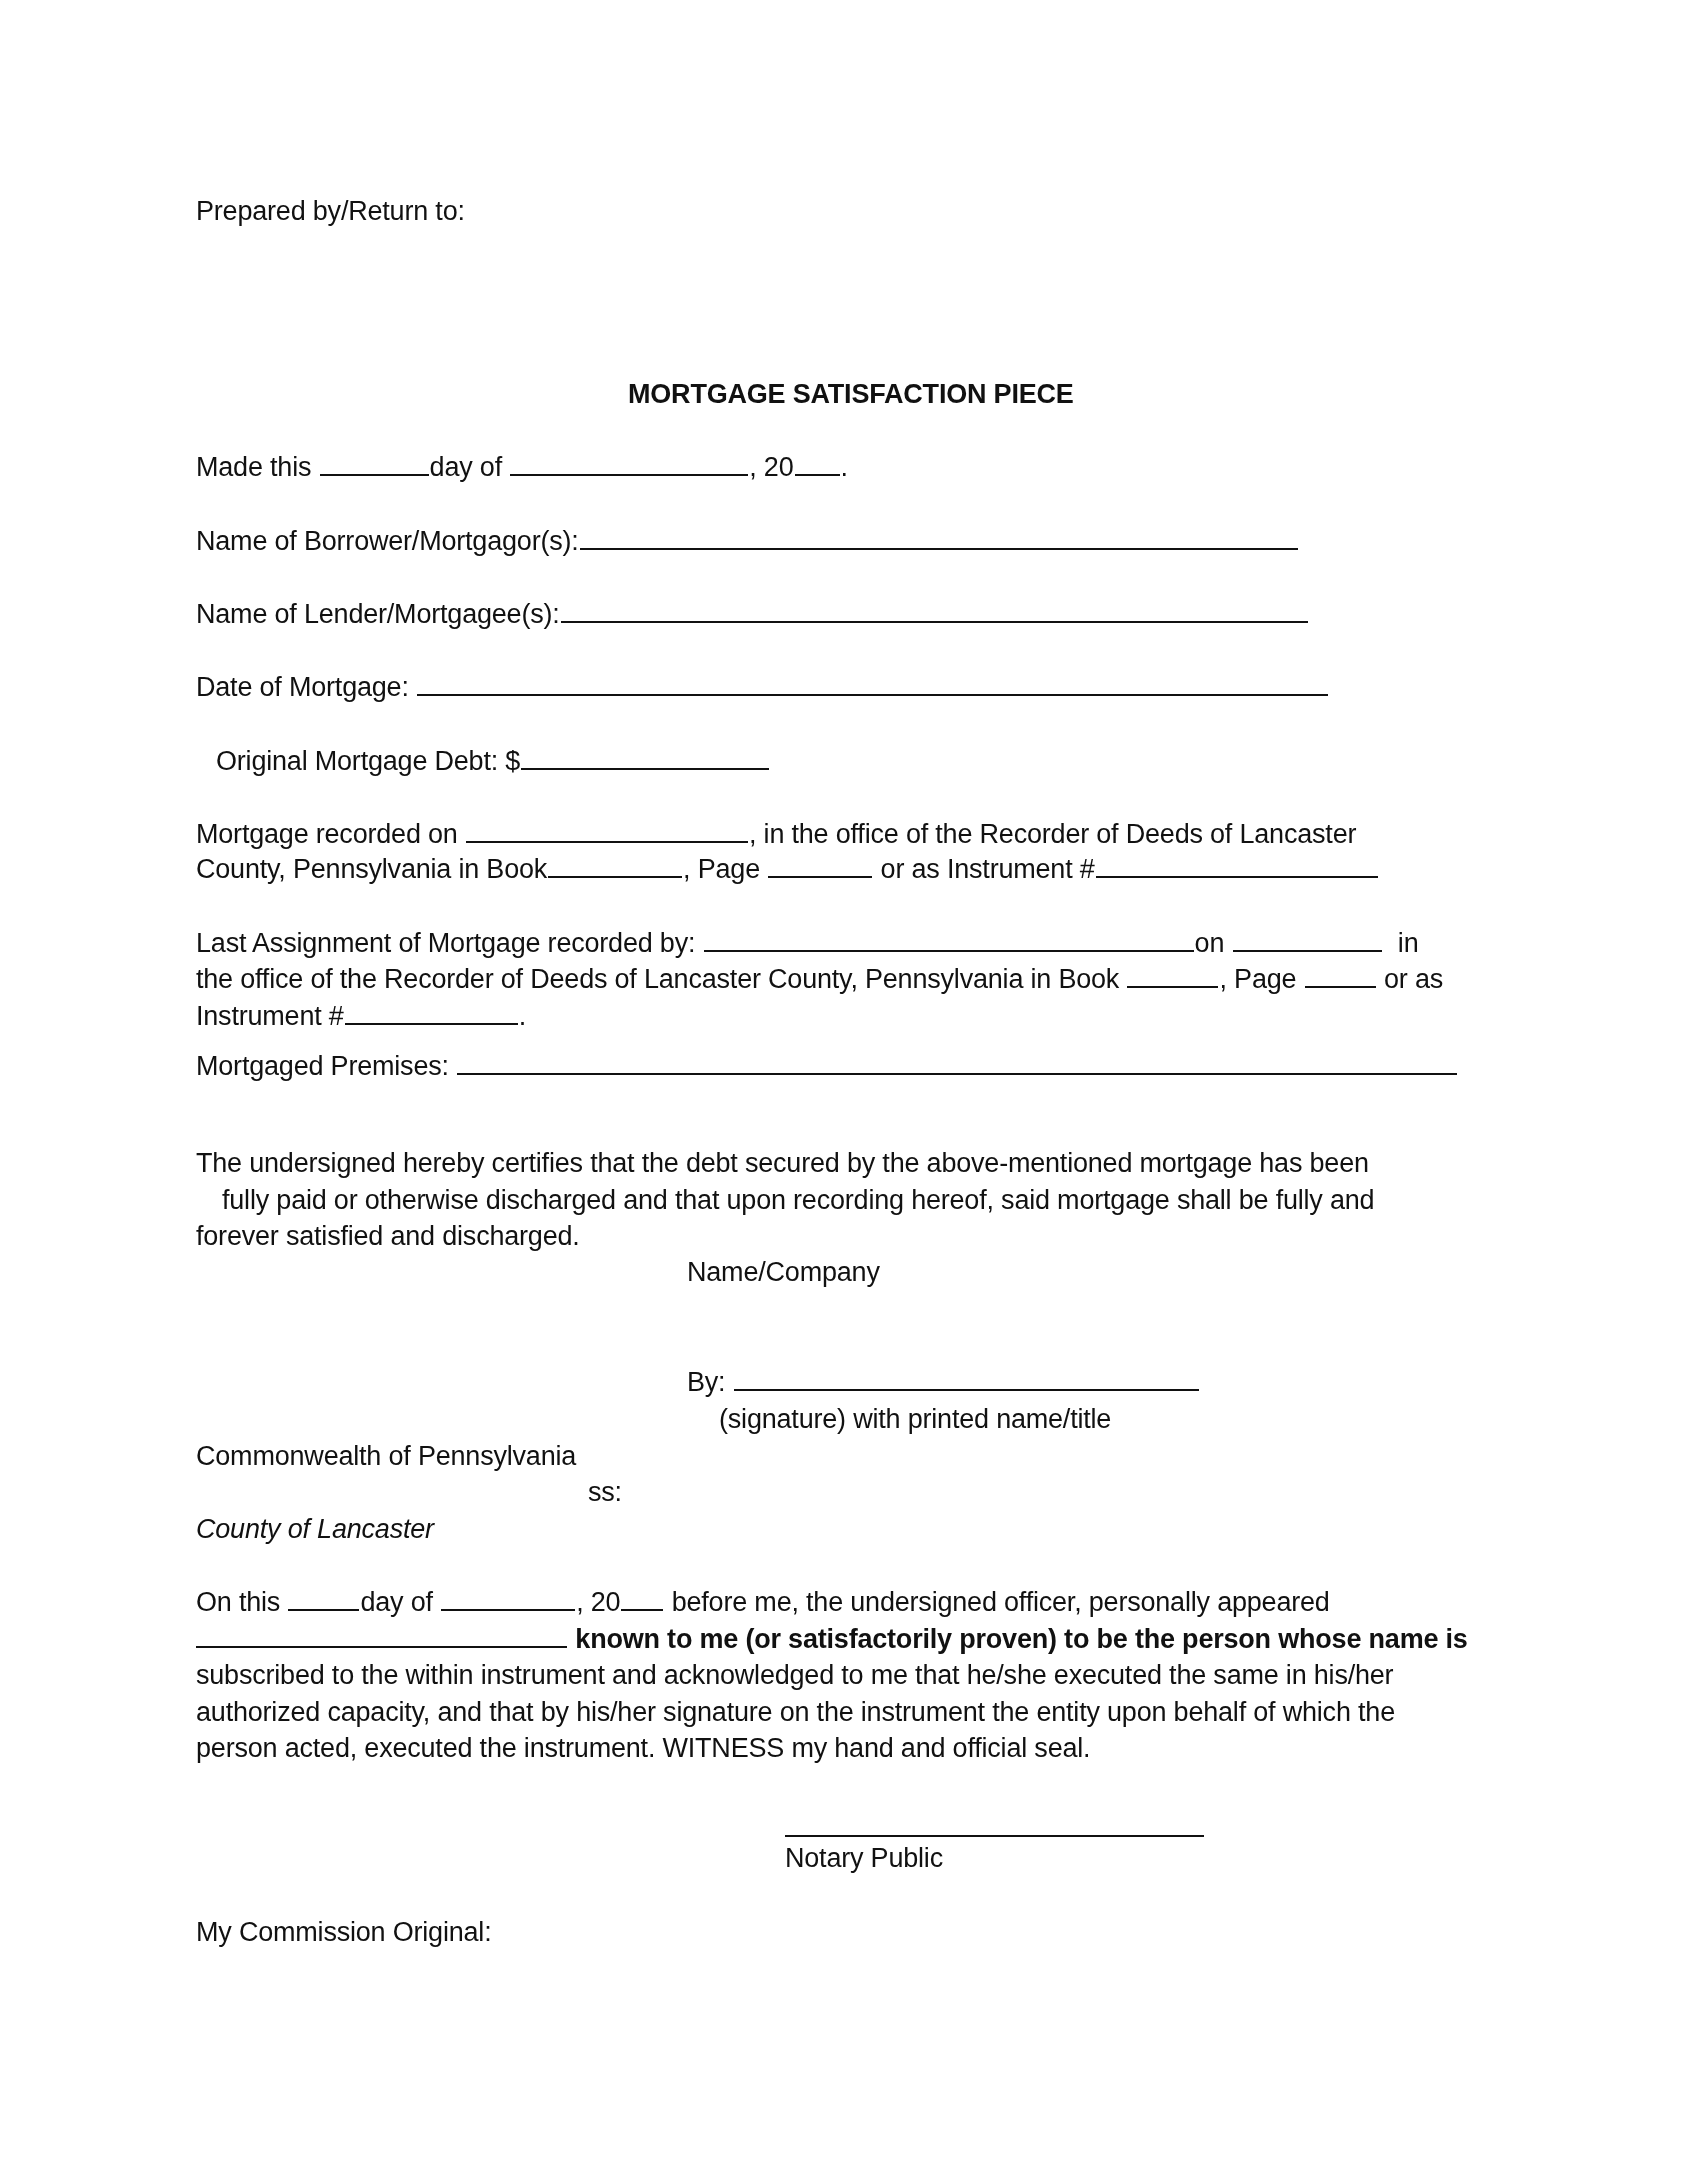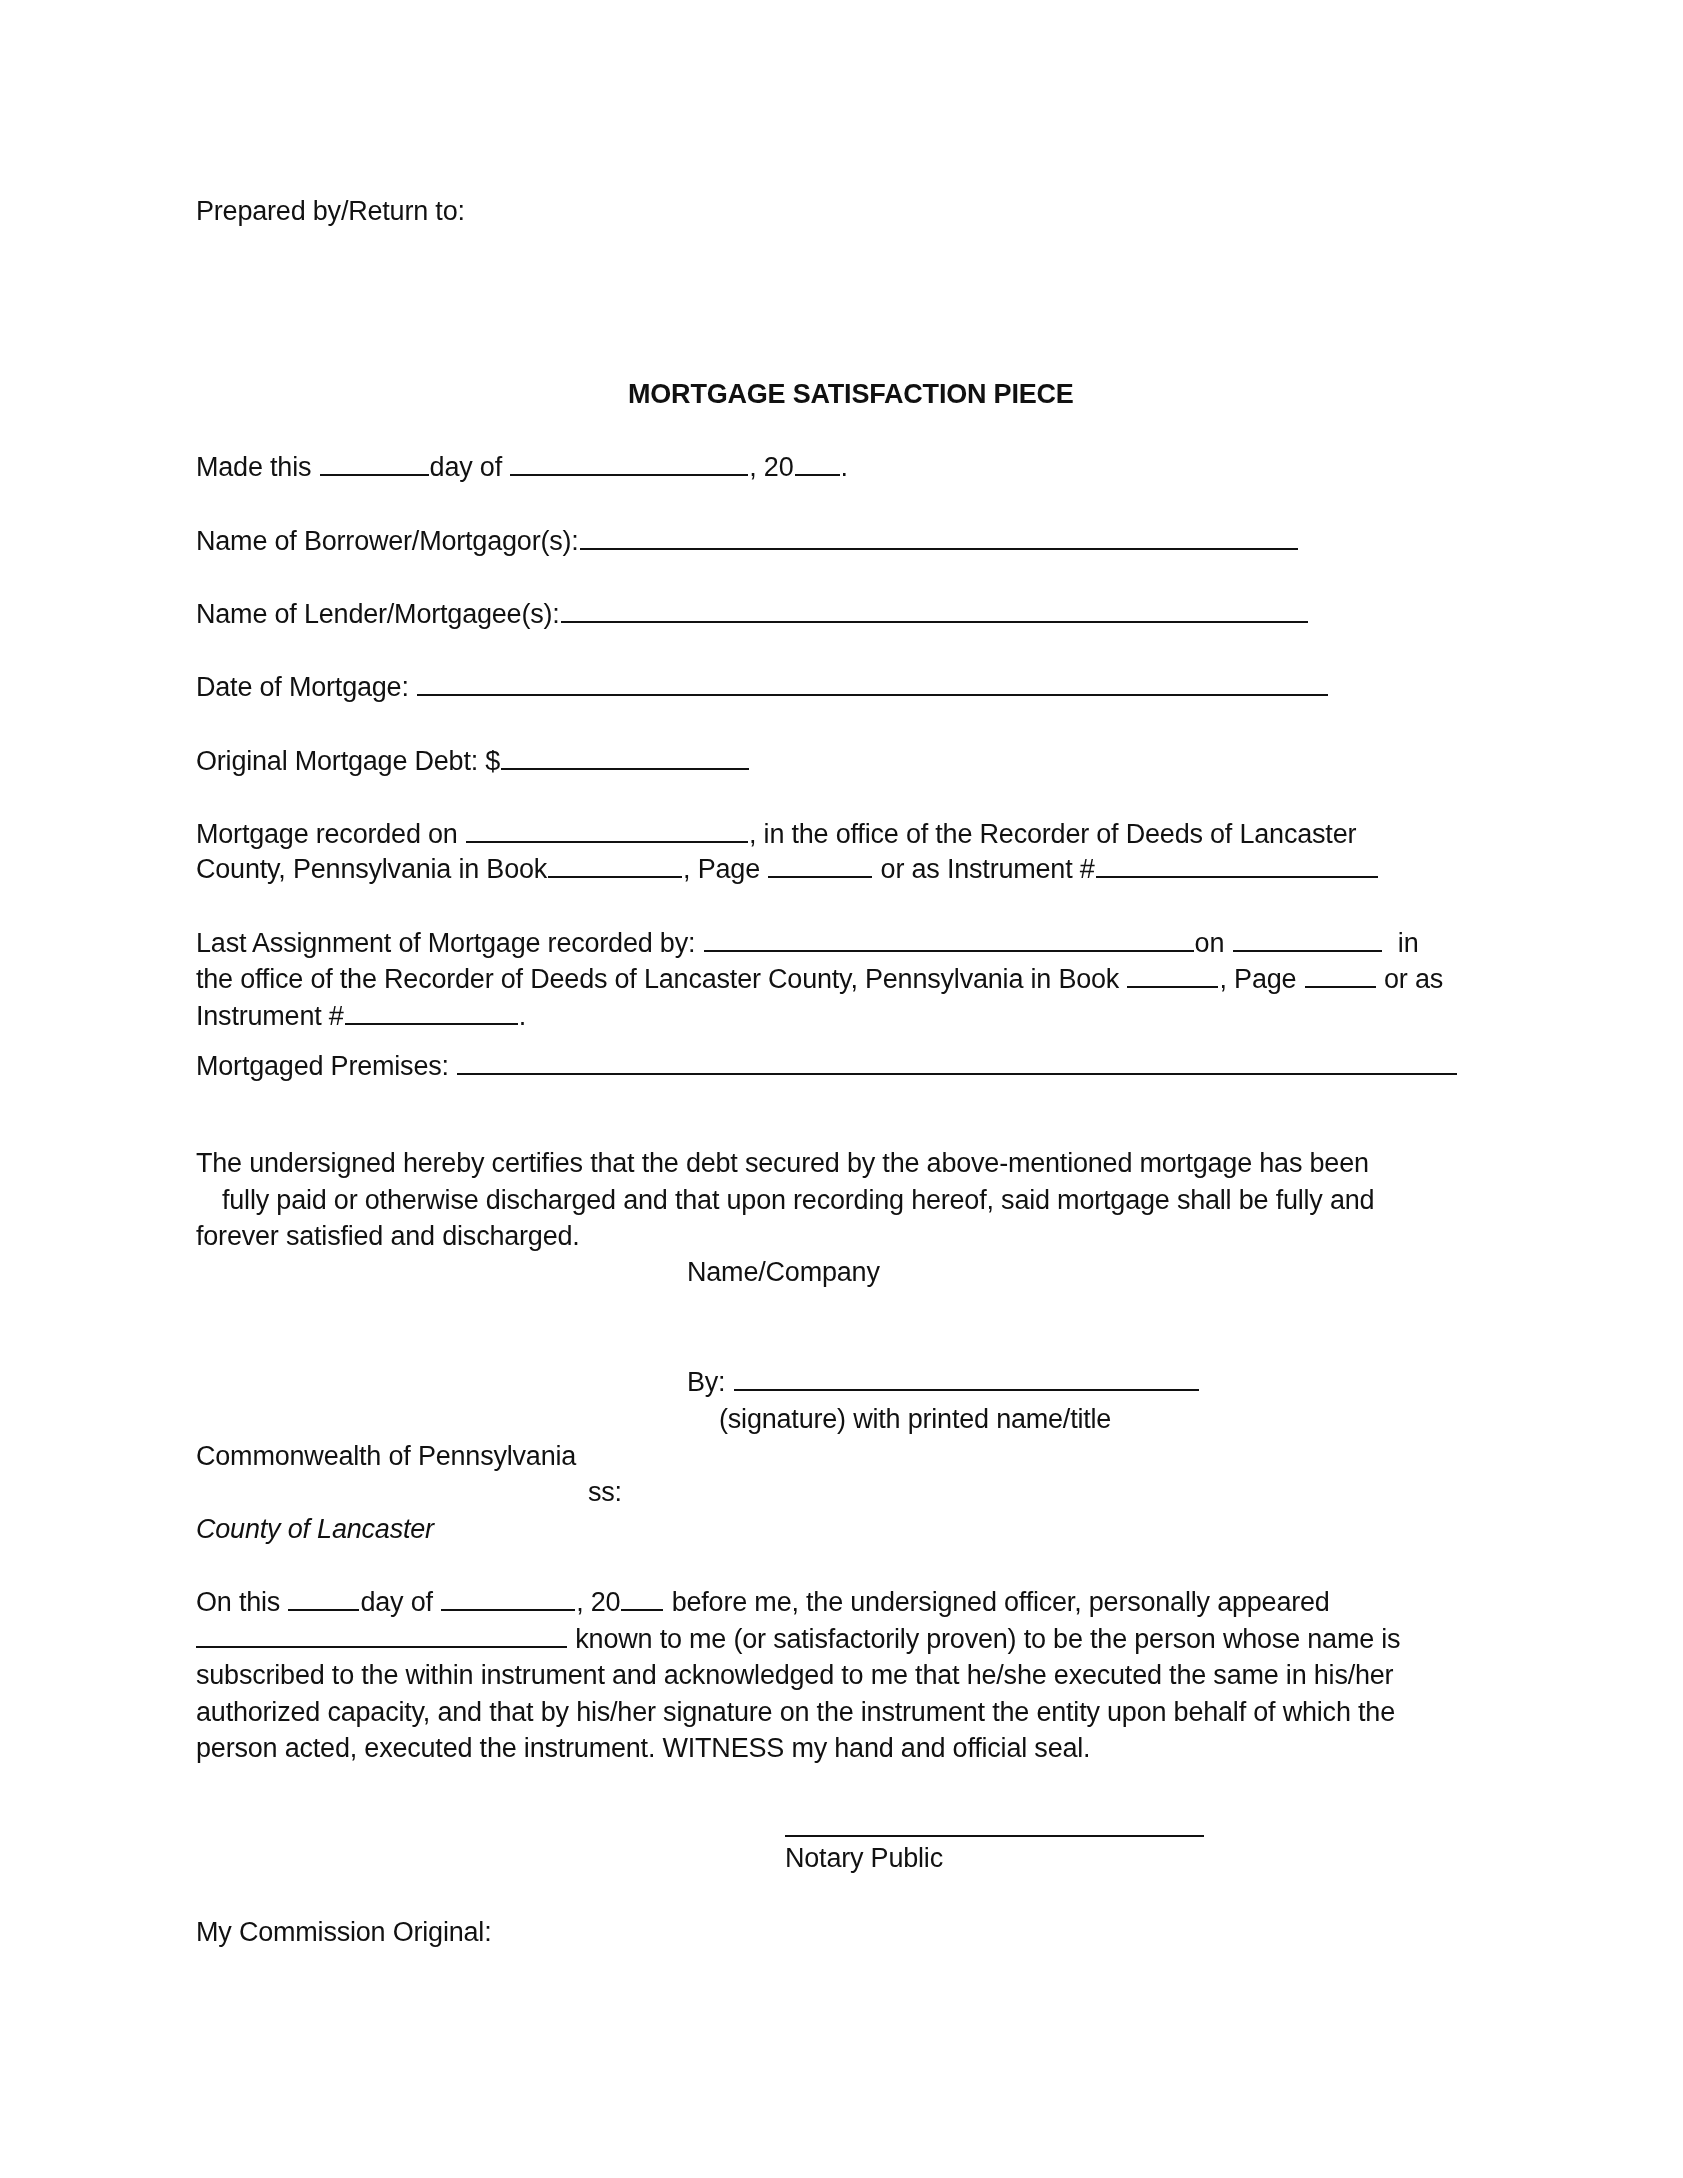--- a/index.html
+++ b/index.html
@@ -29,21 +29,21 @@
 
 <div class="line" style="top:572px;margin-top:24px;">
   <span>Name of Lender/Mortgagee(s):</span><span class="blank" style="width:747px;"></span>
 </div>
 
 <div class="line" style="top:669px;">
   <span>Date of Mortgage:</span>
   <span class="blank" style="width:911px;"></span>
 </div>
 
-<div class="line" style="top:743px;">
+<div class="line" style="top:743px;margin-left:20px;">
   <span>Original Mortgage Debt: $</span><span class="blank" style="width:248px;"></span>
 </div>
 
 <div class="line" style="top:816px;">
   <span>Mortgage recorded on</span>
   <span class="blank" style="width:282px;"></span><span>, in the office of the Recorder of Deeds of Lancaster</span>
 </div>
 <div class="line" style="top:851px;">
   <span>County, Pennsylvania in Book</span><span class="blank" style="width:134px;"></span><span>, Page</span>
   <span class="blank" style="width:104px;"></span>
@@ -86,21 +86,21 @@
 <div class="line" style="top:1438px;">Commonwealth of Pennsylvania</div>
 <div class="line" style="top:1474px; left:588px;">ss:</div>
 <div class="line" style="top:1511px;font-style:italic;">County of Lancaster</div>
 
 <div class="line" style="top:1584px;">
   <span>On this</span>
   <span class="blank" style="width:71px;"></span><span>day of</span>
   <span class="blank" style="width:134px;"></span><span>, 20</span><span class="blank" style="width:42px;"></span>
   <span>before me, the undersigned officer, personally appeared</span>
 </div>
-<div class="line" style="top:1621px;">
+<div class="line" style="top:1621px;font-weight:bold;">
   <span class="blank" style="width:371px; margin-left:0;"></span>
   <span>known to me (or satisfactorily proven) to be the person whose name is</span>
 </div>
 <div class="line" style="top:1657px;">subscribed to the within instrument and acknowledged to me that he/she executed the same in his/her</div>
 <div class="line" style="top:1694px;">authorized capacity, and that by his/her signature on the instrument the entity upon behalf of which the</div>
 <div class="line" style="top:1730px;">person acted, executed the instrument. WITNESS my hand and official seal.</div>
 
 <div class="sigline" style="top:1835px; left:785px; width:419px;"></div>
 <div class="line" style="top:1840px; left:785px;">Notary Public</div>
 

